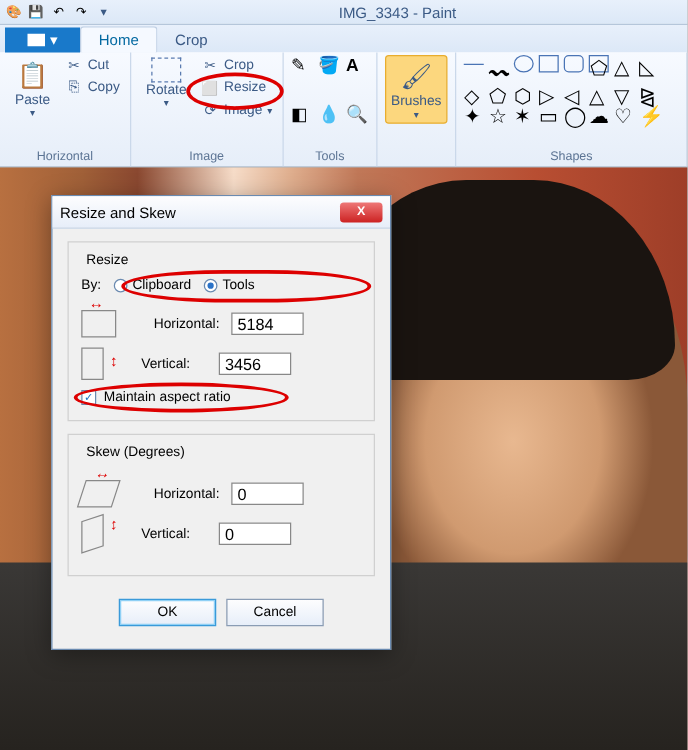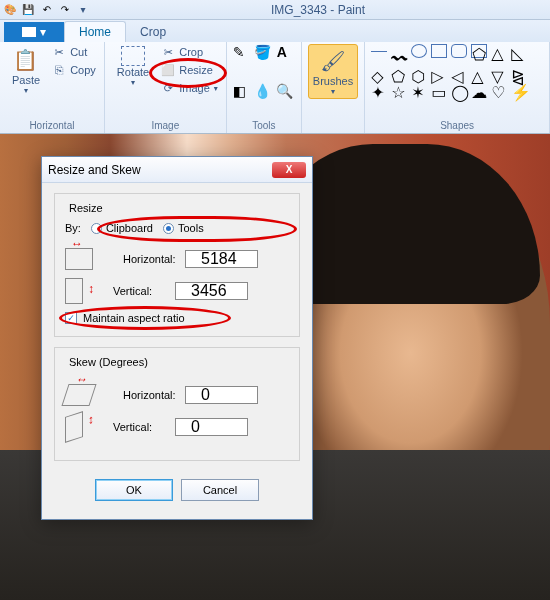--- a/index.html
+++ b/index.html
@@ -52,21 +52,21 @@
 .by-oval { position: absolute; border: 3px solid #d00; border-radius: 50%/60%; left: 32px; top: -6px; width: 200px; height: 26px; pointer-events: none; }
 .radio { display: flex; align-items: center; gap: 4px; cursor: pointer; }
 .radio-dot { width: 11px; height: 11px; border: 1px solid #6a8ab0; border-radius: 50%; display: flex; align-items: center; justify-content: center; background: #fff; }
 .radio-dot.sel::after { content: ""; width: 5px; height: 5px; background: #2a72c8; border-radius: 50%; }
 .field-row { display: flex; align-items: center; gap: 10px; margin: 8px 0; }
 .field-row .boxicon { width: 28px; height: 22px; border: 1px solid #888; position: relative; }
 .arr-h { position: relative; }
 .arr-h::before { content: "↔"; position: absolute; top: -14px; left: 5px; color: #d00; font-size: 12px; }
 .arr-v::after { content: "↕"; position: absolute; right: -12px; top: 3px; color: #d00; font-size: 12px; }
 .field-row label { width: 72px; padding-left: 20px; }
-.field-row input { width: 73px; height: 18px; border: 1px solid #888; padding: 1px 15px; font-size: 16px; }
+.field-row input { width: 58px; height: 18px; border: 1px solid #888; padding: 1px 4px; font-size: 13px; }
 .aspect-row { display: flex; align-items: center; gap: 6px; position: relative; margin-top: 8px; }
 .aspect-oval { position: absolute; border: 3px solid #d00; border-radius: 50%/50%; left: -6px; top: -6px; width: 172px; height: 24px; pointer-events: none; }
 .chk { width: 12px; height: 12px; border: 1px solid #6a8ab0; background: #fff; display: flex; align-items: center; justify-content: center; font-size: 9px; color: #1a72c8; cursor: pointer; }
 .skew-icon { width: 28px; height: 22px; border: 1px solid #888; transform: skewX(-18deg); position: relative; }
 .dlg-buttons { display: flex; gap: 8px; justify-content: center; padding: 8px 0 12px; }
 .dlg-buttons button { width: 78px; height: 22px; font-size: 11px; border: 1px solid #8a9cb4; background: linear-gradient(#fdfdfe,#e7eef9); cursor: pointer; }
 .dlg-buttons button.ok { border: 1px solid #3a9ad9; box-shadow: 0 0 0 1px #8fd0f5 inset; }
 </style>
 </head>
 <body>

